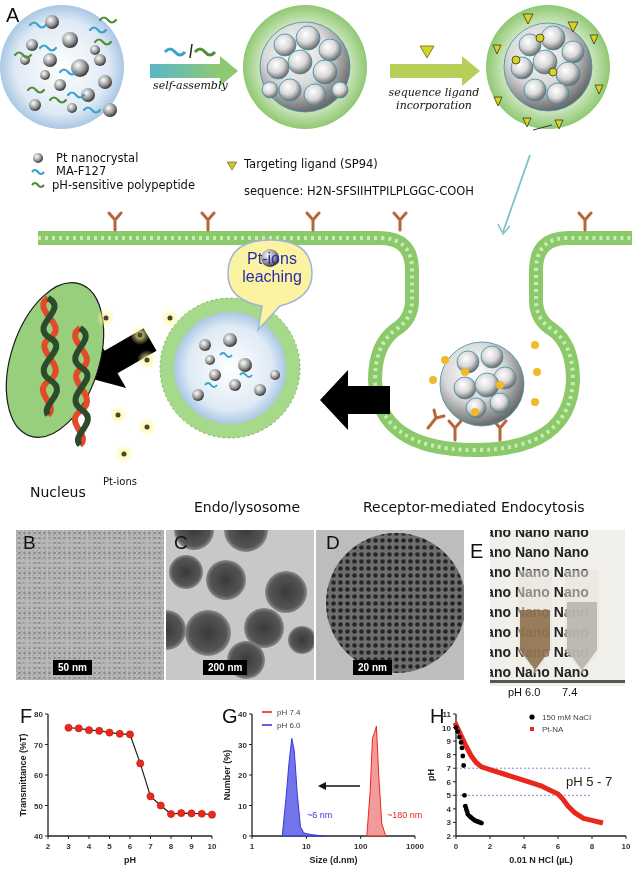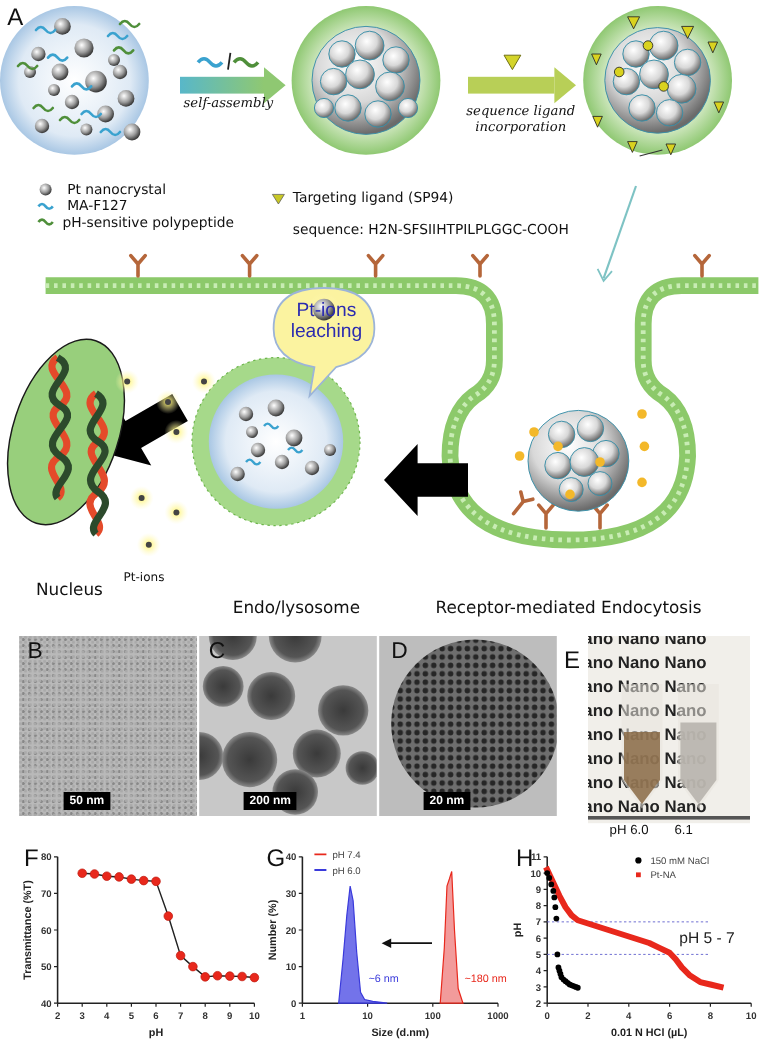--- a/index.html
+++ b/index.html
@@ -318,21 +318,21 @@
   </div>
   <svg class="abs" style="left:0;top:0" width="135" height="156">
     <path d="M28 40 h34 v80 l-17 24 l-17 -24 z" fill="#e8e4dc" opacity="0.55"></path>
     <path d="M30 80 h30 v40 l-15 20 l-15 -20 z" fill="#8a6a45" opacity="0.85"></path>
     <path d="M75 40 h34 v80 l-17 24 l-17 -24 z" fill="#e8e4dc" opacity="0.55"></path>
     <path d="M77 72 h30 v48 l-15 20 l-15 -20 z" fill="#b8b4ad" opacity="0.9"></path>
     <rect x="0" y="150" width="135" height="3" fill="#555"></rect>
   </svg>
 </div>
 <div class="abs" style="left:508px;top:686px;font-family:'Liberation Sans',sans-serif;font-size:11px;">pH 6.0</div>
-<div class="abs" style="left:562px;top:686px;font-family:'Liberation Sans',sans-serif;font-size:11px;">6.1</div>
+<div class="abs" style="left:562px;top:686px;font-family:'Liberation Sans',sans-serif;font-size:11px;">7.4</div>
 
 <div class="panel-letter" style="left:20px;top:705px;">F</div>
 <svg class="abs" style="left:0;top:700px" width="225" height="169" id="chartF">
     <line x1="48" y1="14" x2="48" y2="136" stroke="#222" stroke-width="1.3"></line>
     <line x1="48" y1="136" x2="212" y2="136" stroke="#222" stroke-width="1.3"></line>
     <line x1="45" y1="136" x2="48" y2="136" stroke="#222"></line>
     <text x="43" y="139" font-size="8" font-weight="bold" text-anchor="end" fill="#333">40</text>
     <line x1="45" y1="105.5" x2="48" y2="105.5" stroke="#222"></line>
     <text x="43" y="108.5" font-size="8" font-weight="bold" text-anchor="end" fill="#333">50</text>
     <line x1="45" y1="75" x2="48" y2="75" stroke="#222"></line>

